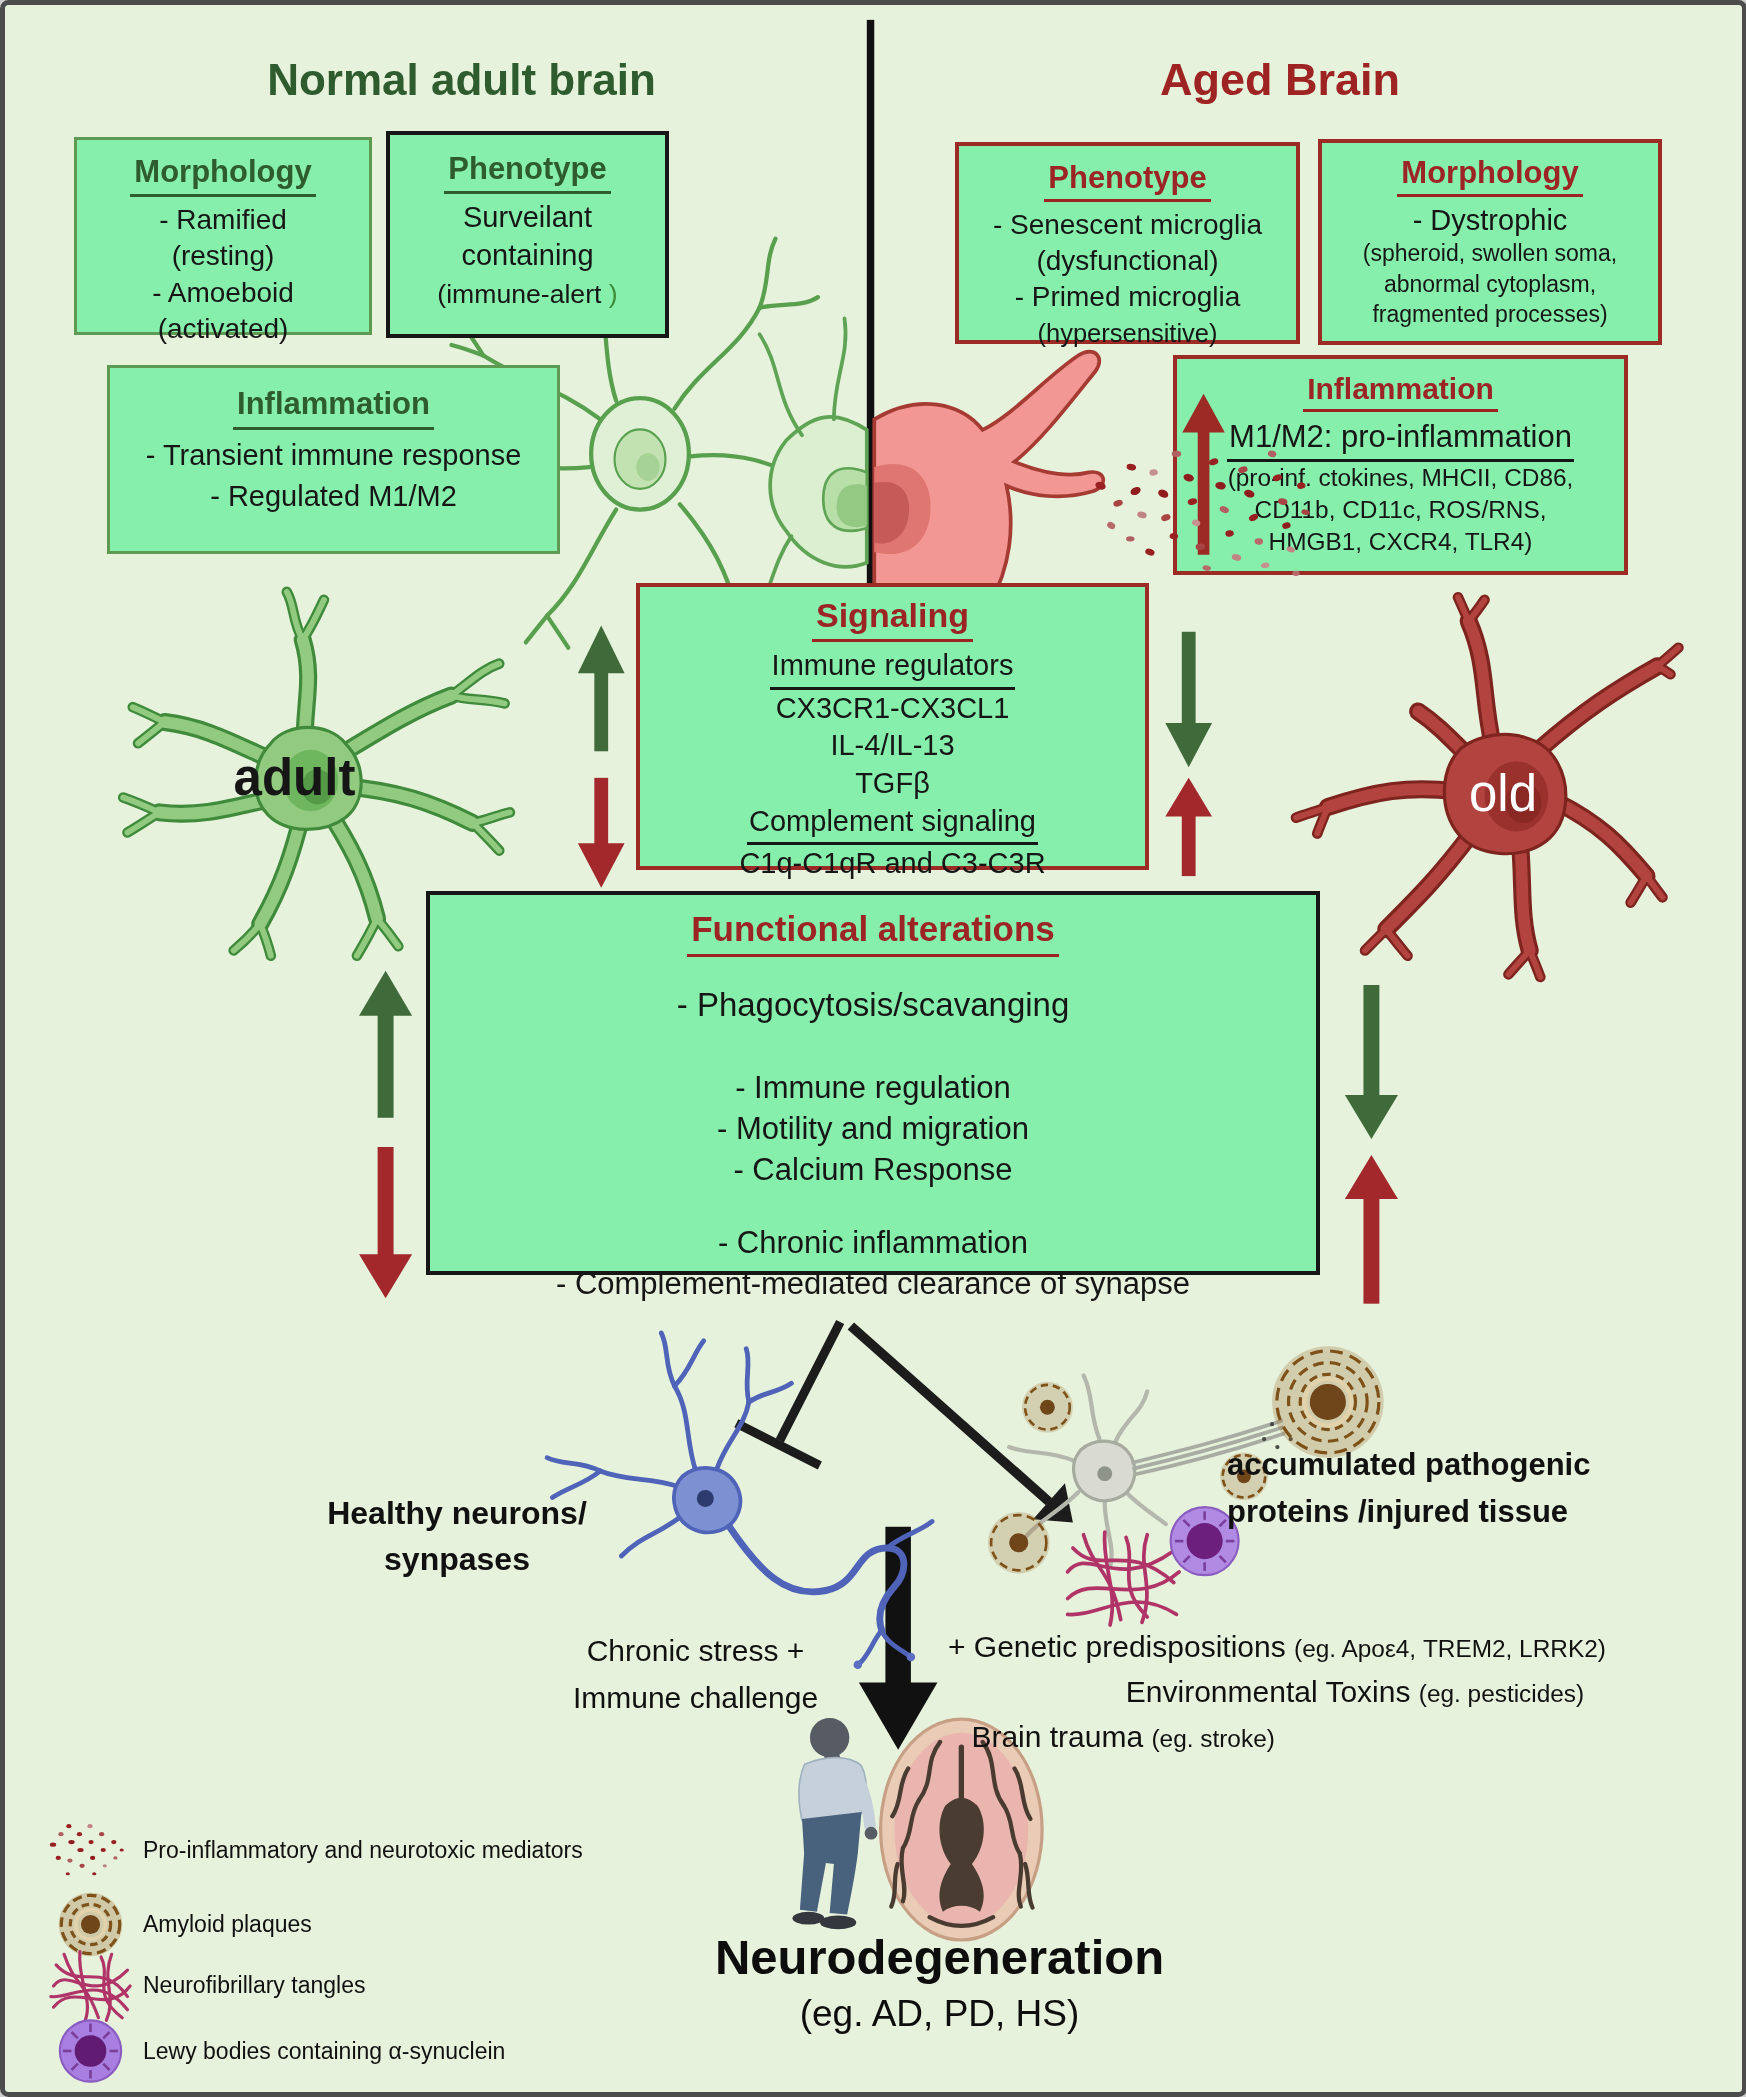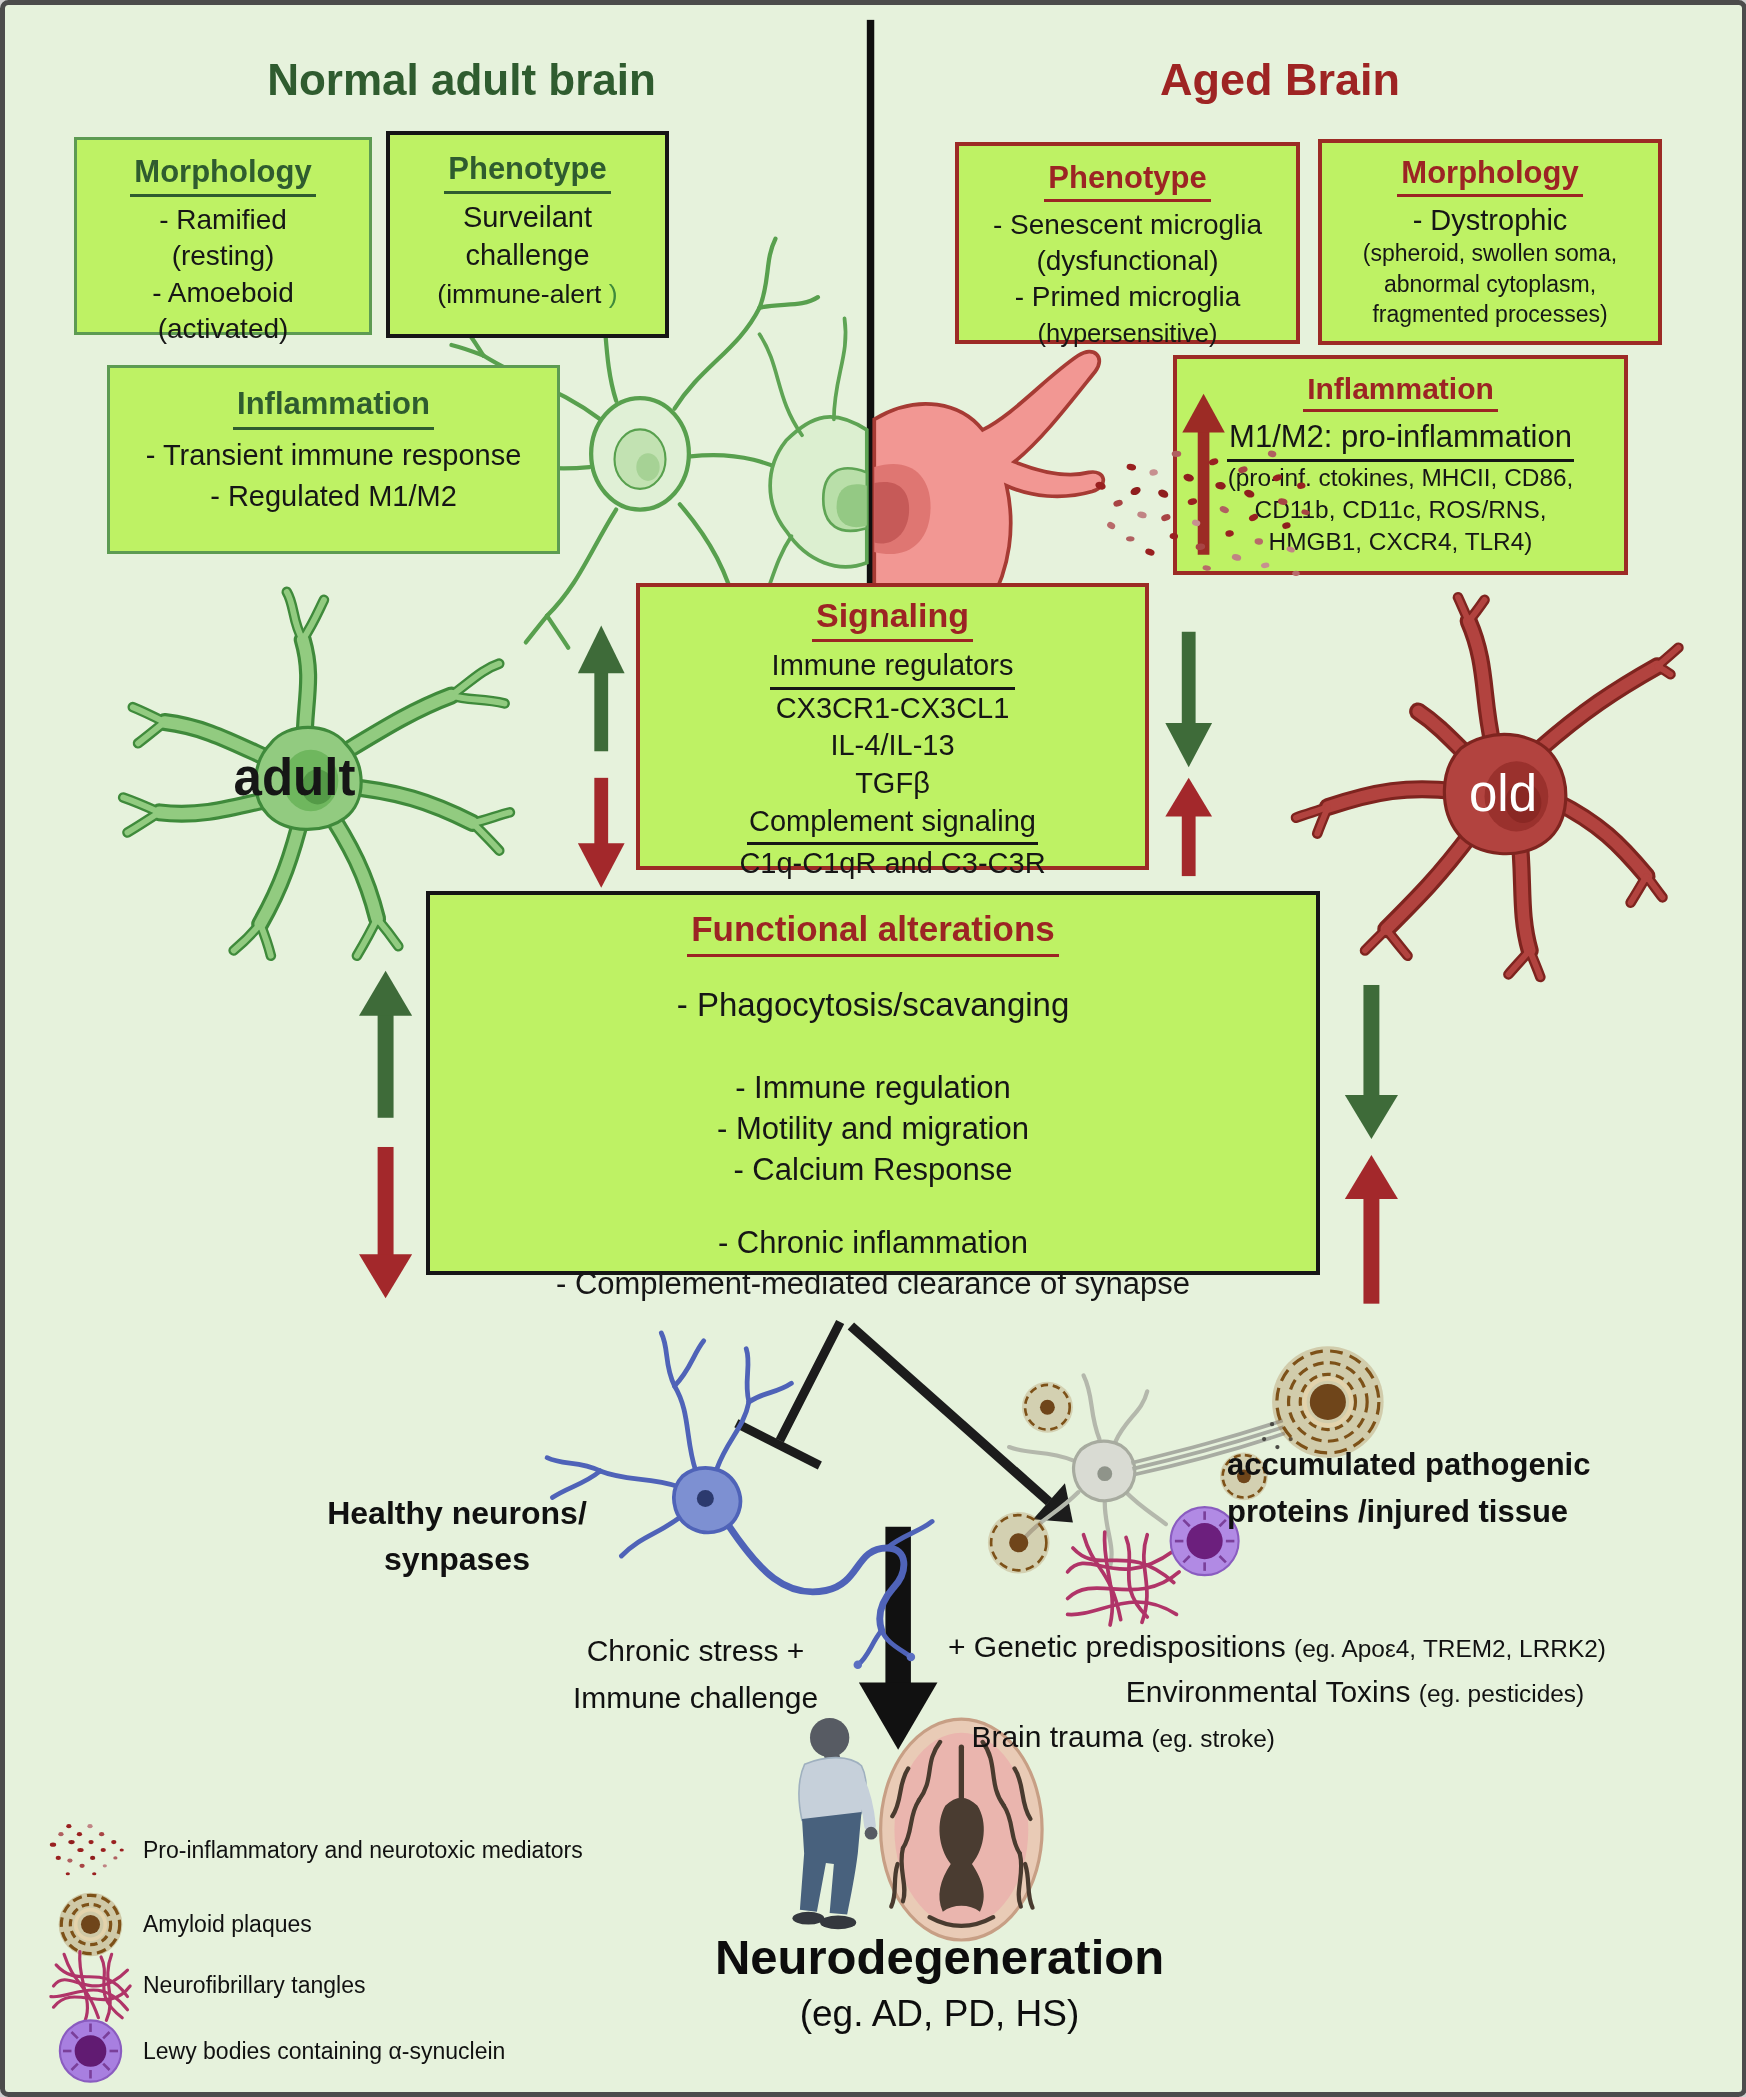--- a/index.html
+++ b/index.html
@@ -1,18 +1,18 @@
 <!DOCTYPE html>
 <html style="font-size:8.5px"><head>
 <meta charset="utf-8">
 <style>
   html,body{margin:0;padding:0;background:#cfcfcf;font-family:"Liberation Sans",sans-serif;}
   #stage{position:relative;width:1747px;height:2097px;background:#e6f2dc;border:5.3px solid #4c4c4c;border-radius:8.5px;box-sizing:border-box;overflow:hidden;}
   .abs{position:absolute;}
-  .box{position:absolute;background:#bef264;text-align:center;color:#161616;box-sizing:border-box;}
+  .box{position:absolute;background:#86efac;text-align:center;color:#161616;box-sizing:border-box;}
   .b-green{border:3.7px solid #5d9b52;}
   .b-red{border:4.3px solid #9c2b25;}
   .b-black{border:4.3px solid #161616;}
   .hdr{font-weight:bold;display:inline-block;border-bottom:3.7px solid currentColor;padding:0 4.3px 1.6px;margin-bottom:5.3px;}
   .hdr-green{color:#2f5c2f;}
   .hdr-red{color:#9c2424;}
   .u{display:inline-block;border-bottom:3.2px solid #161616;padding:0 2.1px 1.6px;}
   .title{font-weight:bold;text-align:center;}
   svg{position:absolute;left:0;top:0;}
   .legend-row{position:absolute;display:flex;align-items:center;}
@@ -186,21 +186,21 @@
     <span class="hdr hdr-green" style="font-size:31px;">Morphology</span><br>
     <span>- Ramified</span><br>
     <span>(resting)</span><br>
     <span>- Amoeboid</span><br>
     <span>(activated)</span>
   </div>
 
   <div class="box b-black" style="left:381px;top:126px;width:283px;height:207px;padding-top:14px;font-size:29px;line-height:1.3;">
     <span class="hdr hdr-green" style="font-size:31px;">Phenotype</span><br>
     <span>Surveilant</span><br>
-    <span>challenge</span><br>
+    <span>containing</span><br>
     <span style="font-size:26.6px;"><span>(immune-alert</span> <span style="color:#3f8a3b;">)</span></span>
   </div>
 
   <div class="box b-red" style="left:950px;top:137px;width:345px;height:202px;padding-top:11.7px;font-size:28px;line-height:1.28;">
     <span class="hdr hdr-red" style="font-size:31px;">Phenotype</span><br>
     <span>- Senescent microglia</span><br>
     <span>(dysfunctional)</span><br>
     <span>- Primed microglia</span><br>
     <span style="font-size:25.5px;">(hypersensitive)</span>
   </div>

